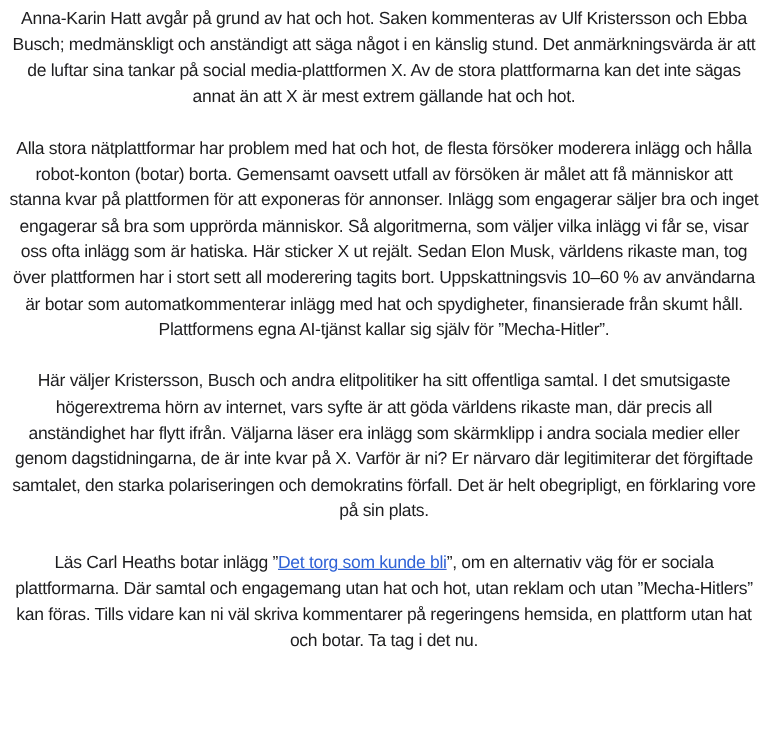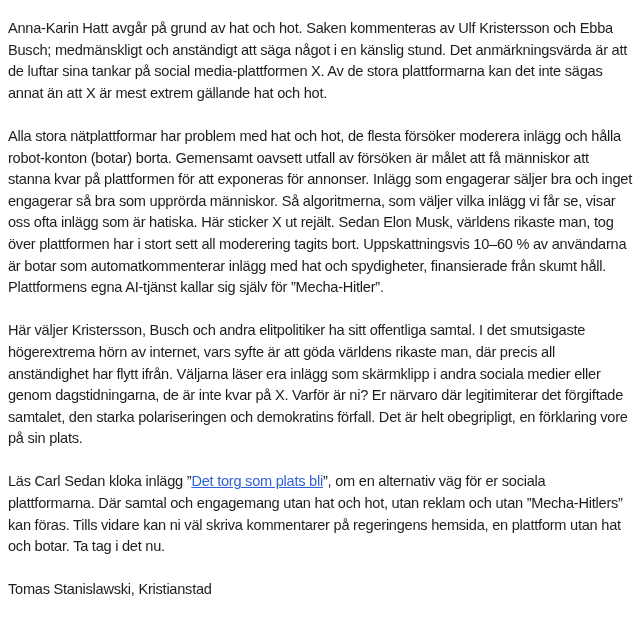--- a/index.html
+++ b/index.html
@@ -6,37 +6,37 @@
       margin: 0;
       padding: 0;
       background: #ffffff;
     }
     body {
       width: 640px;
       height: 626px;
       overflow: hidden;
     }
     .doc {
-      padding: 18px 8px 0 8px;
+      padding: 6px 8px 0 8px;
       font-family: "Liberation Sans", sans-serif;
       font-size: 14.6px;
       line-height: 21.6px;
       color: #1d1d1f;
       letter-spacing: -0.25px;
+      text-align: center;
     }
     .doc p {
       margin: 0 0 21.6px 0;
     }
     .doc a {
       color: #2f62d6;
       text-decoration: underline;
     }
   </style>
 </head>
 <body>
 
 <div class="doc">
   <p>Anna-Karin Hatt avgår på grund av hat och hot. Saken kommenteras av Ulf Kristersson och Ebba Busch; medmänskligt och anständigt att säga något i en känslig stund. Det anmärkningsvärda är att de luftar sina tankar på social media-plattformen X. Av de stora plattformarna kan det inte sägas annat än att X är mest extrem gällande hat och hot.</p>
   <p>Alla stora nätplattformar har problem med hat och hot, de flesta försöker moderera inlägg och hålla robot-konton (botar) borta. Gemensamt oavsett utfall av försöken är målet att få människor att stanna kvar på plattformen för att exponeras för annonser. Inlägg som engagerar säljer bra och inget engagerar så bra som upprörda människor. Så algoritmerna, som väljer vilka inlägg vi får se, visar oss ofta inlägg som är hatiska. Här sticker X ut rejält. Sedan Elon Musk, världens rikaste man, tog över plattformen har i stort sett all moderering tagits bort. Uppskattningsvis 10–60 % av användarna är botar som automatkommenterar inlägg med hat och spydigheter, finansierade från skumt håll. Plattformens egna AI-tjänst kallar sig själv för ”Mecha-Hitler”.</p>
   <p>Här väljer Kristersson, Busch och andra elitpolitiker ha sitt offentliga samtal. I det smutsigaste högerextrema hörn av internet, vars syfte är att göda världens rikaste man, där precis all anständighet har flytt ifrån. Väljarna läser era inlägg som skärmklipp i andra sociala medier eller genom dagstidningarna, de är inte kvar på X. Varför är ni? Er närvaro där legitimiterar det förgiftade samtalet, den starka polariseringen och demokratins förfall. Det är helt obegripligt, en förklaring vore på sin plats.</p>
-  <p><span>Läs Carl Sedan kloka inlägg ”</span><a href="#">Det torg som plats bli</a><span>”, om en alternativ väg för er sociala plattformarna. Där samtal och engagemang utan hat och hot, utan reklam och utan ”Mecha-Hitlers” kan föras. Tills vidare kan ni väl skriva kommentarer på regeringens hemsida, en plattform utan hat och botar. Ta tag i det nu.</span></p>
-  <p>Tomas Stanislawski, Kristianstad</p>
+  <p><span>Läs Carl Heaths botar inlägg ”</span><a href="#">Det torg som kunde bli</a><span>”, om en alternativ väg för er sociala plattformarna. Där samtal och engagemang utan hat och hot, utan reklam och utan ”Mecha-Hitlers” kan föras. Tills vidare kan ni väl skriva kommentarer på regeringens hemsida, en plattform utan hat och botar. Ta tag i det nu.</span></p>
 </div>
 
 </body></html>

